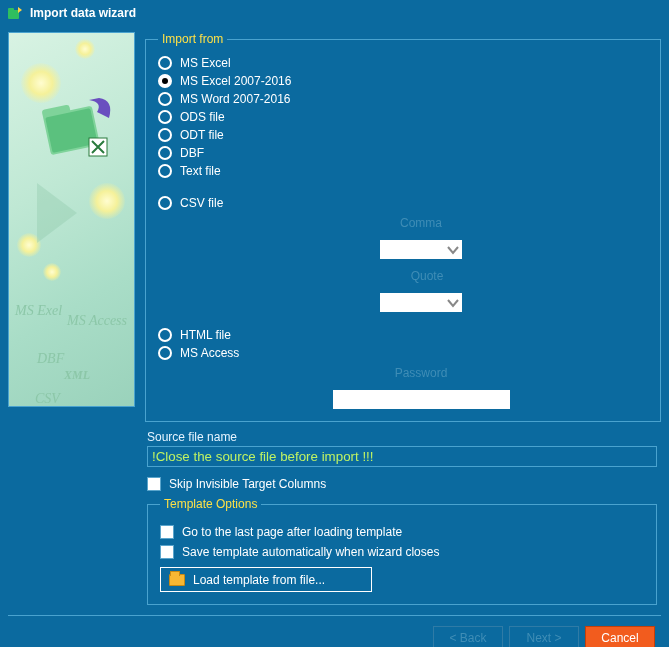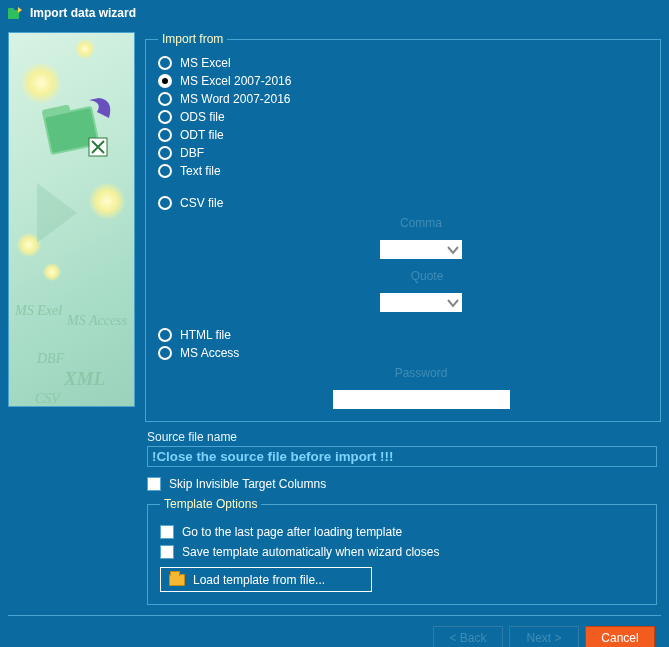--- a/index.html
+++ b/index.html
@@ -47,21 +47,21 @@
     background: radial-gradient(circle,#fffdd0 0%,#f5f19a 40%,rgba(245,241,154,0) 75%);
   }
   .side-image .word {
     position:absolute; color:#8cc7a8; font-style:italic; font-family:"Times New Roman",serif;
   }
   fieldset {
     border: 1px solid #4aa3cf;
     padding: 8px 12px 12px 12px;
     margin: 0;
   }
-  legend { padding: 0 4px; color: #fef9c3; }
+  legend { padding: 0 4px; color: #fde047; }
   .import-from {
     flex: 1;
     min-height: 375px;
   }
   .radio-row {
     display: flex;
     align-items: center;
     padding: 2px 0;
     gap: 8px;
     cursor: pointer;
@@ -190,21 +190,21 @@
         </g>
         <rect x="60" y="50" width="18" height="18" fill="#fff" stroke="#2a7a3d"></rect>
         <path d="M63 53 L75 65 M75 53 L63 65" stroke="#2a7a3d" stroke-width="2"></path>
       </svg>
       <svg style="position:absolute;top:150px;left:18px;opacity:.35" width="60" height="80">
         <path d="M10 0 L50 30 L10 60 Z" fill="#8cc7a8"></path>
       </svg>
       <div class="word" style="top:270px;left:6px;font-size:14px">MS Exel</div>
       <div class="word" style="top:280px;left:58px;font-size:14px">MS Access</div>
       <div class="word" style="top:318px;left:28px;font-size:14px">DBF</div>
-      <div class="word" style="top:335px;left:55px;font-size:19px;font-weight:bold">XML</div>
+      <div class="word" style="top:335px;left:55px;font-size:12px;font-weight:bold">XML</div>
       <div class="word" style="top:358px;left:26px;font-size:14px">CSV</div>
     </div>
 
     <fieldset class="import-from">
       <legend>Import from</legend>
 
       <div class="radio-row">
         <span class="radio-outer"></span>
         <span class="radio-label">MS Excel</span>
       </div>
@@ -264,21 +264,21 @@
       </div>
       <div class="sub-row">
         <span class="sub-label-dim">Password</span>
         <input type="password" class="text-input" value="" style="">
       </div>
     </fieldset>
   </div>
 
   <div class="lower-section" style="margin-left:135px">
     <div class="section-label">Source file name</div>
-    <input class="filename-box" type="text" readonly="" style="color: #7dd3fc; font-weight: bold;" value="!Close the source file before import !!!">
+    <input class="filename-box" type="text" readonly="" style="color: #bef264;" value="!Close the source file before import !!!">
 
     <div class="check-row">
       <span class="checkbox"></span>
       <span>Skip Invisible Target Columns</span>
     </div>
 
     <fieldset class="tmpl-fieldset">
       <legend>Template Options</legend>
       <div class="check-row tight">
         <span class="checkbox"></span>

